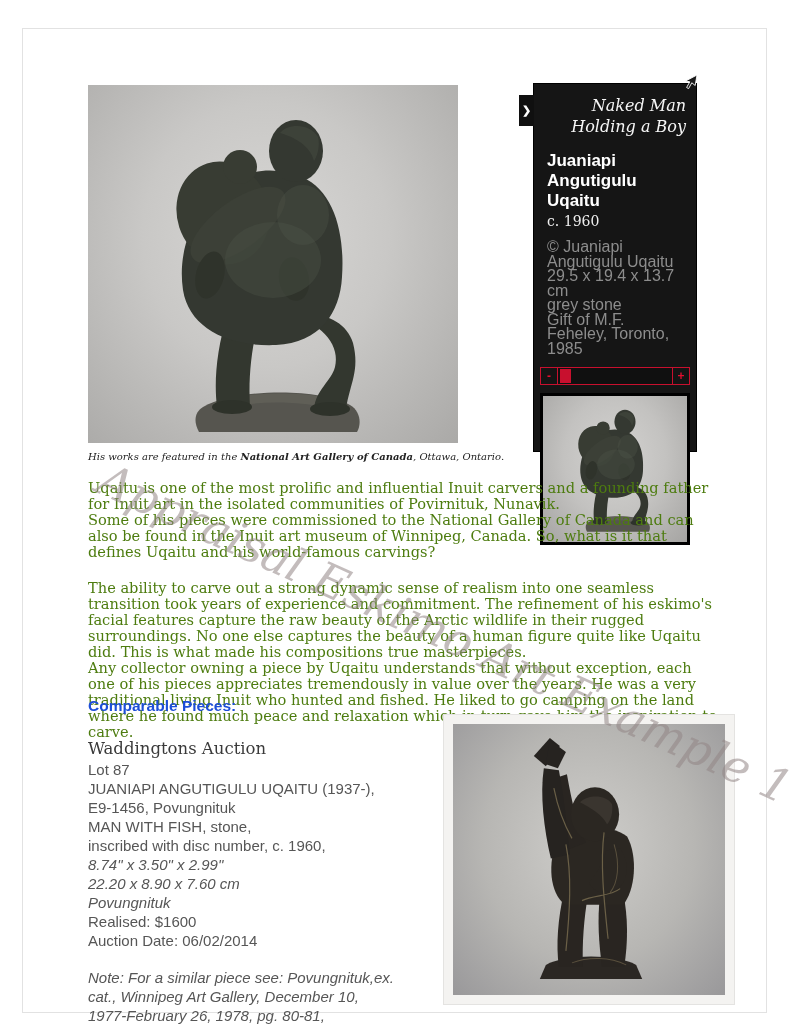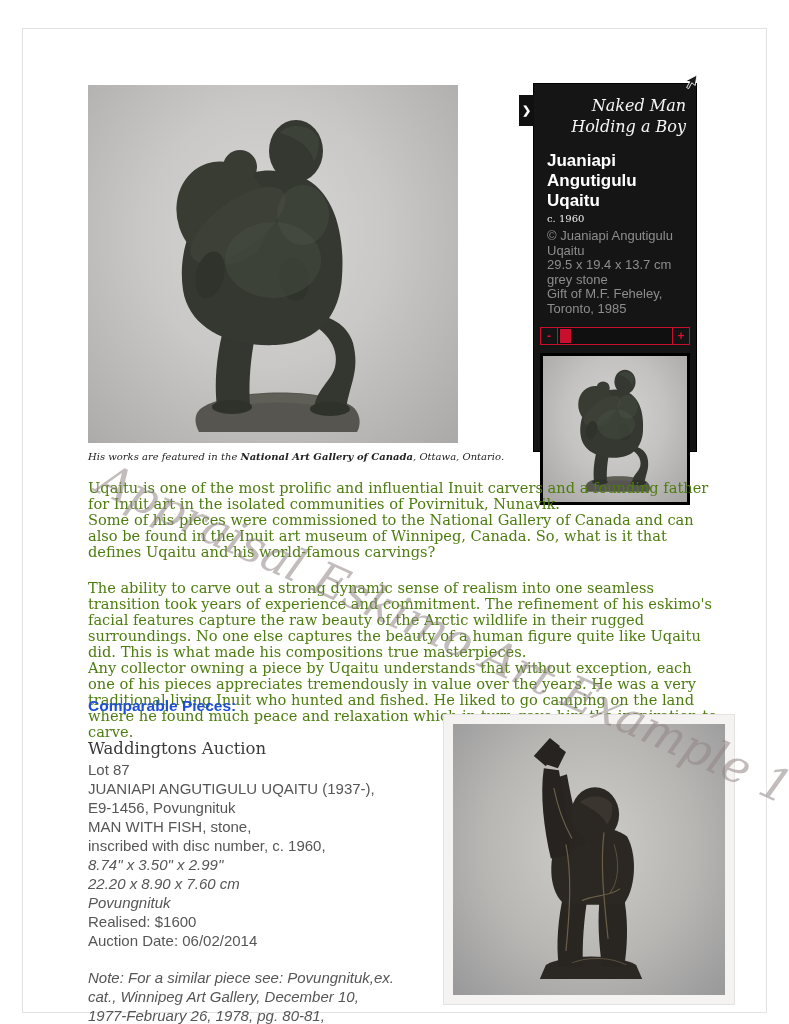--- a/index.html
+++ b/index.html
@@ -15,22 +15,22 @@
   .gallery-panel{position:absolute;left:533px;top:83px;width:164px;height:369px;
     background:#151515;border:1px solid #000;box-sizing:border-box;color:#fff;
     font-family:"Liberation Sans",sans-serif;}
   .panel-tab{position:absolute;left:-15px;top:11px;width:15px;height:31px;background:#101010;
     display:flex;align-items:center;justify-content:center;color:#fff;font-size:11px;
     font-weight:bold;cursor:pointer;}
   .panel-inner{padding:11px 10px 0 13px;}
   .panel-title{font-family:"DejaVu Serif",serif;font-style:italic;font-size:16px;
     line-height:21px;color:#f5f5f5;text-align:right;}
   .panel-artist{font-size:17px;font-weight:bold;margin-top:14px;color:#fff;}
-  .panel-date{font-family:"DejaVu Serif",serif;font-size:10px;margin-top:2px;color:#eee;}
-  .panel-details{margin-top:5px;font-size:13px;line-height:14.5px;color:#8d8d8d;}
+  .panel-date{font-family:"DejaVu Serif",serif;font-size:14px;margin-top:2px;color:#eee;}
+  .panel-details{margin-top:11px;font-size:16px;line-height:14.5px;color:#8d8d8d;}
   .zoom-row{display:flex;align-items:center;margin:10px 6px 0 6px;height:20px;}
   .zoom-btn{width:18px;height:18px;border:1px solid #c8102e;background:#141414;color:#e00e2e;
     font-size:12px;font-weight:bold;display:flex;align-items:center;justify-content:center;
     box-sizing:border-box;cursor:pointer;}
   .zoom-track{flex:1;height:18px;border:1px solid #c8102e;border-left:none;border-right:none;
     background:#101010;position:relative;box-sizing:border-box;}
   .zoom-handle{position:absolute;left:2px;top:1px;width:11px;height:14px;background:#c8102e;}
   .panel-thumb{margin:7px 6px 0 6px;height:146px;border:3px solid #000;
     background:radial-gradient(ellipse at 50% 42%, #d4d3d1 0%, #c3c2c0 50%, #a5a4a2 100%);
     overflow:hidden;}

